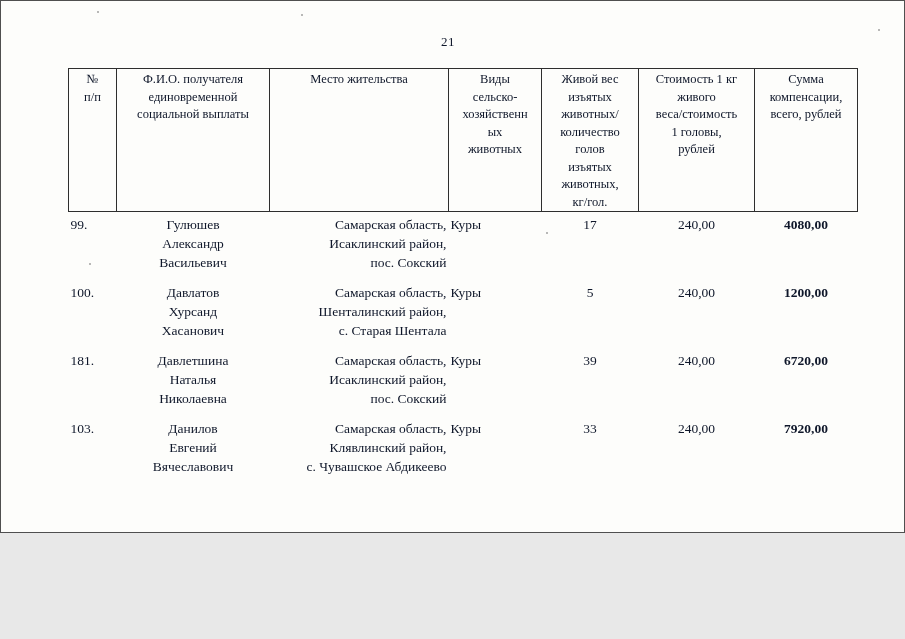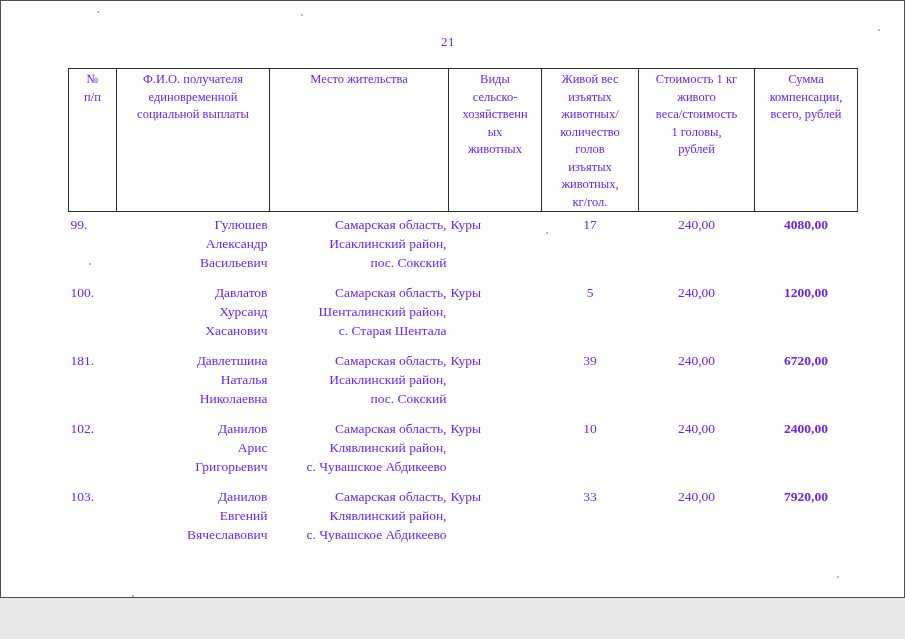--- a/index.html
+++ b/index.html
@@ -1,25 +1,25 @@
 <!DOCTYPE html>
 <html><head>
 <meta charset="utf-8">
 <style>
   html, body { margin: 0; padding: 0; background: #e8e8e8; }
   .page {
     position: relative;
     width: 905px;
-    height: 598px;
+    height: 533px;
     margin: 0 auto;
     background: #fdfdfb;
     box-sizing: border-box;
     border: 1px solid #4f4f4f;
     font-family: "Liberation Serif", "DejaVu Serif", serif;
-    color: #6d28d9;
+    color: #0f172a;
     overflow: hidden;
   }
   .page-number {
     position: absolute;
     top: 33px;
     left: 440px;
     font-size: 13px;
     letter-spacing: 0.5px;
   }
   table.doc-table {
@@ -45,21 +45,21 @@
   table.doc-table td {
     vertical-align: top;
     font-size: 13.5px;
     line-height: 19px;
     padding: 3px 2px 0 2px;
     white-space: pre-line;
     height: 68px;
     box-sizing: border-box;
   }
   td.c-num    { text-align: left; padding-left: 7px; margin-left: 44px; }
-  td.c-name   { text-align: right; padding-left: 6px; }
+  td.c-name   { text-align: center; padding-left: 6px; }
   td.c-place  { text-align: right; padding-left: 6px; }
   td.c-animal { text-align: left; padding-left: 8px; }
   td.c-weight { text-align: center; }
   td.c-price  { text-align: center; }
   td.c-sum    { text-align: center; font-weight: bold; }
   .speck {
     position: absolute;
     background: #555;
     border-radius: 50%;
     opacity: 0.55;
@@ -147,33 +147,20 @@
 Николаевна</td>
         <td class="c-place">Самарская область,
 Исаклинский район,
 пос. Сокский</td>
         <td class="c-animal">Куры</td>
         <td class="c-weight">39</td>
         <td class="c-price">240,00</td>
         <td class="c-sum">6720,00</td>
       </tr>
       <tr>
-        <td class="c-num">102.</td>
-        <td class="c-name">Данилов
-Арис
-Григорьевич</td>
-        <td class="c-place">Самарская область,
-Клявлинский район,
-с. Чувашское Абдикеево</td>
-        <td class="c-animal">Куры</td>
-        <td class="c-weight">10</td>
-        <td class="c-price">240,00</td>
-        <td class="c-sum">2400,00</td>
-      </tr>
-      <tr>
         <td class="c-num">103.</td>
         <td class="c-name">Данилов
 Евгений
 Вячеславович</td>
         <td class="c-place">Самарская область,
 Клявлинский район,
 с. Чувашское Абдикеево</td>
         <td class="c-animal">Куры</td>
         <td class="c-weight">33</td>
         <td class="c-price">240,00</td>

